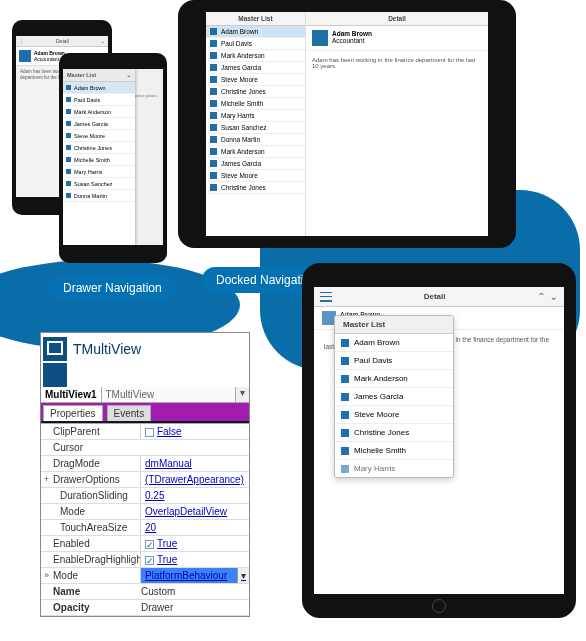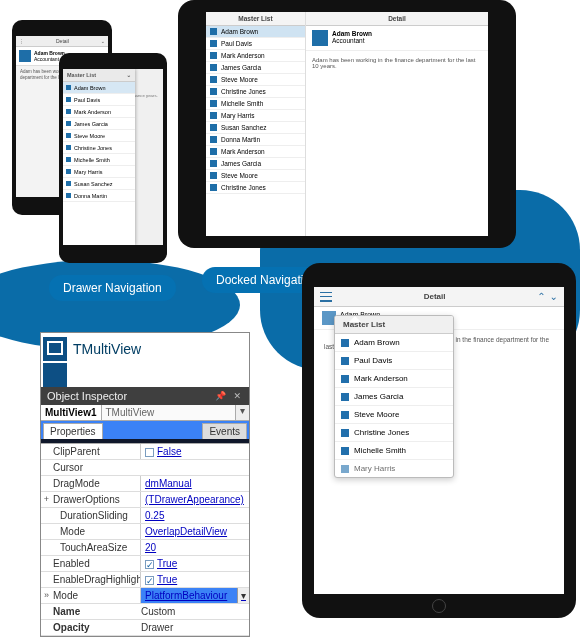--- a/index.html
+++ b/index.html
@@ -339,23 +339,22 @@
     color: #666;
     flex: 1;
   }
   .oi-combo .drop {
     width: 14px; text-align: center;
     border-left: 1px solid #aaa;
     color: #555; background: #eee;
   }
   .tabs {
     display: flex;
-    background: #3b82f6;
-    border-bottom: 4px solid #0f172a;
-    justify-content: space-between;
+    background: #a21caf;
+    border-bottom: 2px solid #0f172a;
   }
   .tabs .tab {
     padding: 2px 6px;
     border: 1px solid #aaa;
     border-bottom: none;
     margin: 2px 2px 0 2px;
     background: #fff;
     color: #333;
   }
   .tabs .tab:not(.active) { background: #ddd; color: #333; }
@@ -650,24 +649,20 @@
 </div>
 
 <div class="ide">
   <div class="ide-top">
     <div class="icon-box"></div>
     <span>TMultiView</span>
   </div>
   <div class="ide-second">
       <div class="icon-box"></div>
     </div>
-  <div class="oi-title">
-    <span>Object Inspector</span>
-    <span class="wintools"><span>📌</span> <span>✕</span></span>
-  </div>
   <div class="oi-combo">
     <span class="name">MultiView1</span>
     <span class="type">TMultiView</span>
     <span class="drop">▾</span>
   </div>
   <div class="tabs">
     <div class="tab active">Properties</div>
     <div class="tab">Events</div>
   </div>
   <div class="props" id="props-body">

